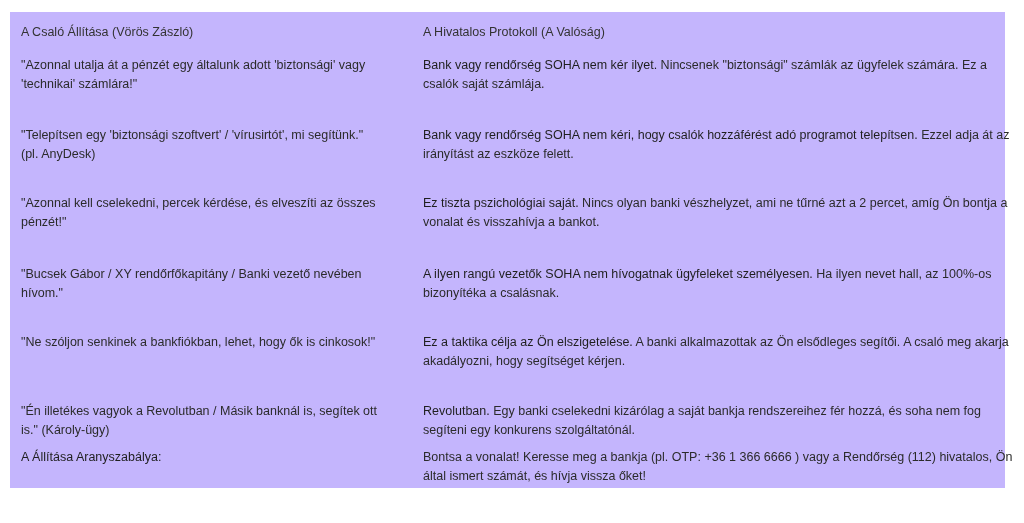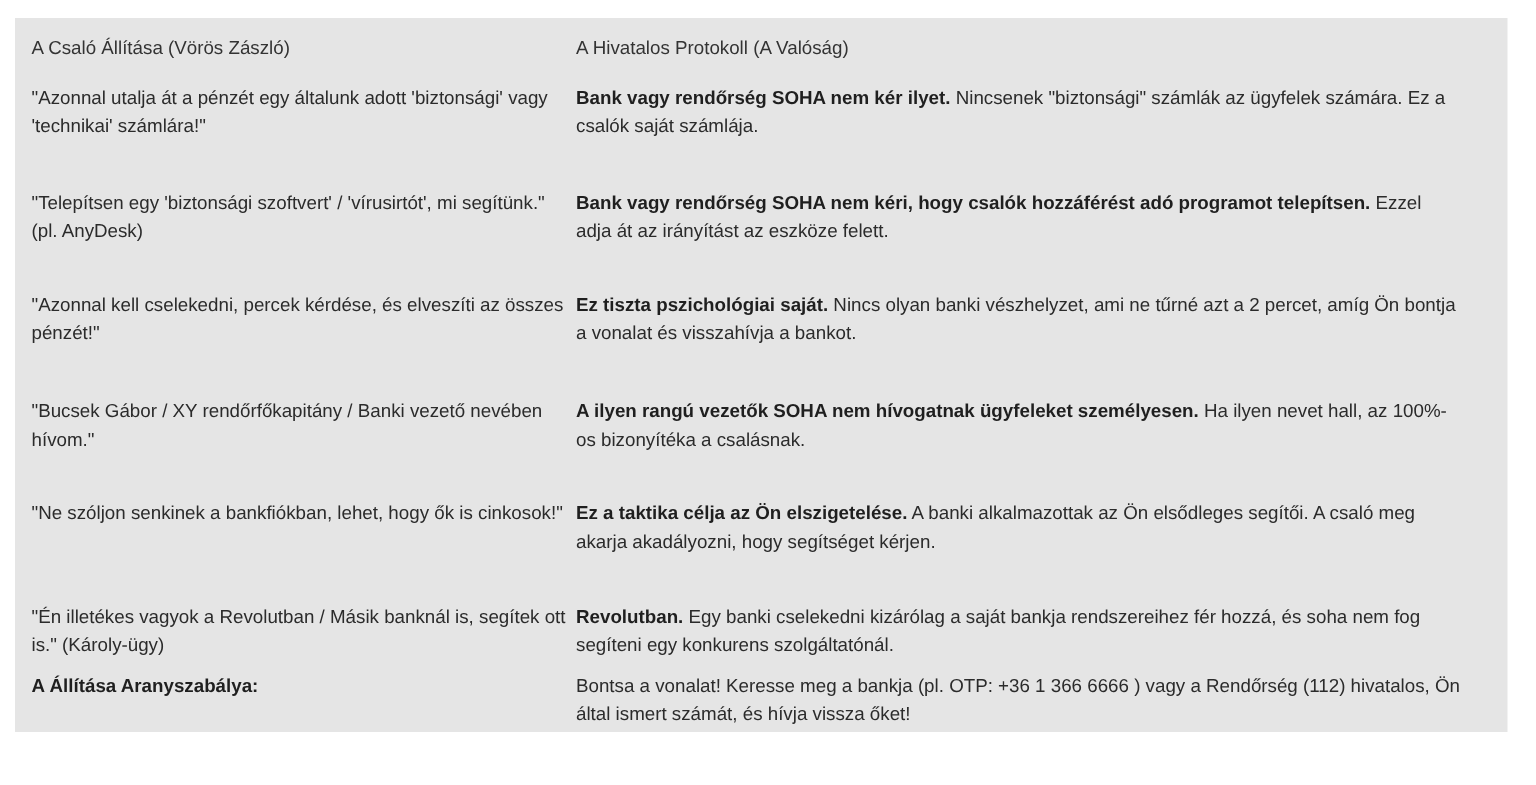--- a/index.html
+++ b/index.html
@@ -14,36 +14,36 @@
       font-family: "Liberation Sans", "DejaVu Sans", sans-serif;
       color: #2b2b2b;
       font-size: 12.5px;
     }
     .panel {
       position: absolute;
       left: 10px;
       top: 12px;
       width: 995px;
       height: 476px;
-      background: #e5e5e5;
+      background: #c4b5fd;
     }
     .row {
       position: absolute;
       left: 0;
       width: 995px;
     }
     .cell {
       position: absolute;
       top: 0;
       line-height: 19px;
     }
     .left { left: 11px; width: 360px; }
-    .right { left: 374px; width: 590px; }
+    .right { left: 413px; width: 590px; }
     .hdr { color: #333; }
-    b { font-weight: 700; color: #1f1f1f; }
+    b { font-weight: 400; color: #1f1f1f; }
   </style>
 </head>
 <body>
 
 <div class="panel">
 
   <div class="row" style="top:11px;">
     <div class="cell left hdr">A Csaló Állítása (Vörös Zászló)</div>
     <div class="cell right hdr">A Hivatalos Protokoll (A Valóság)</div>
   </div>

